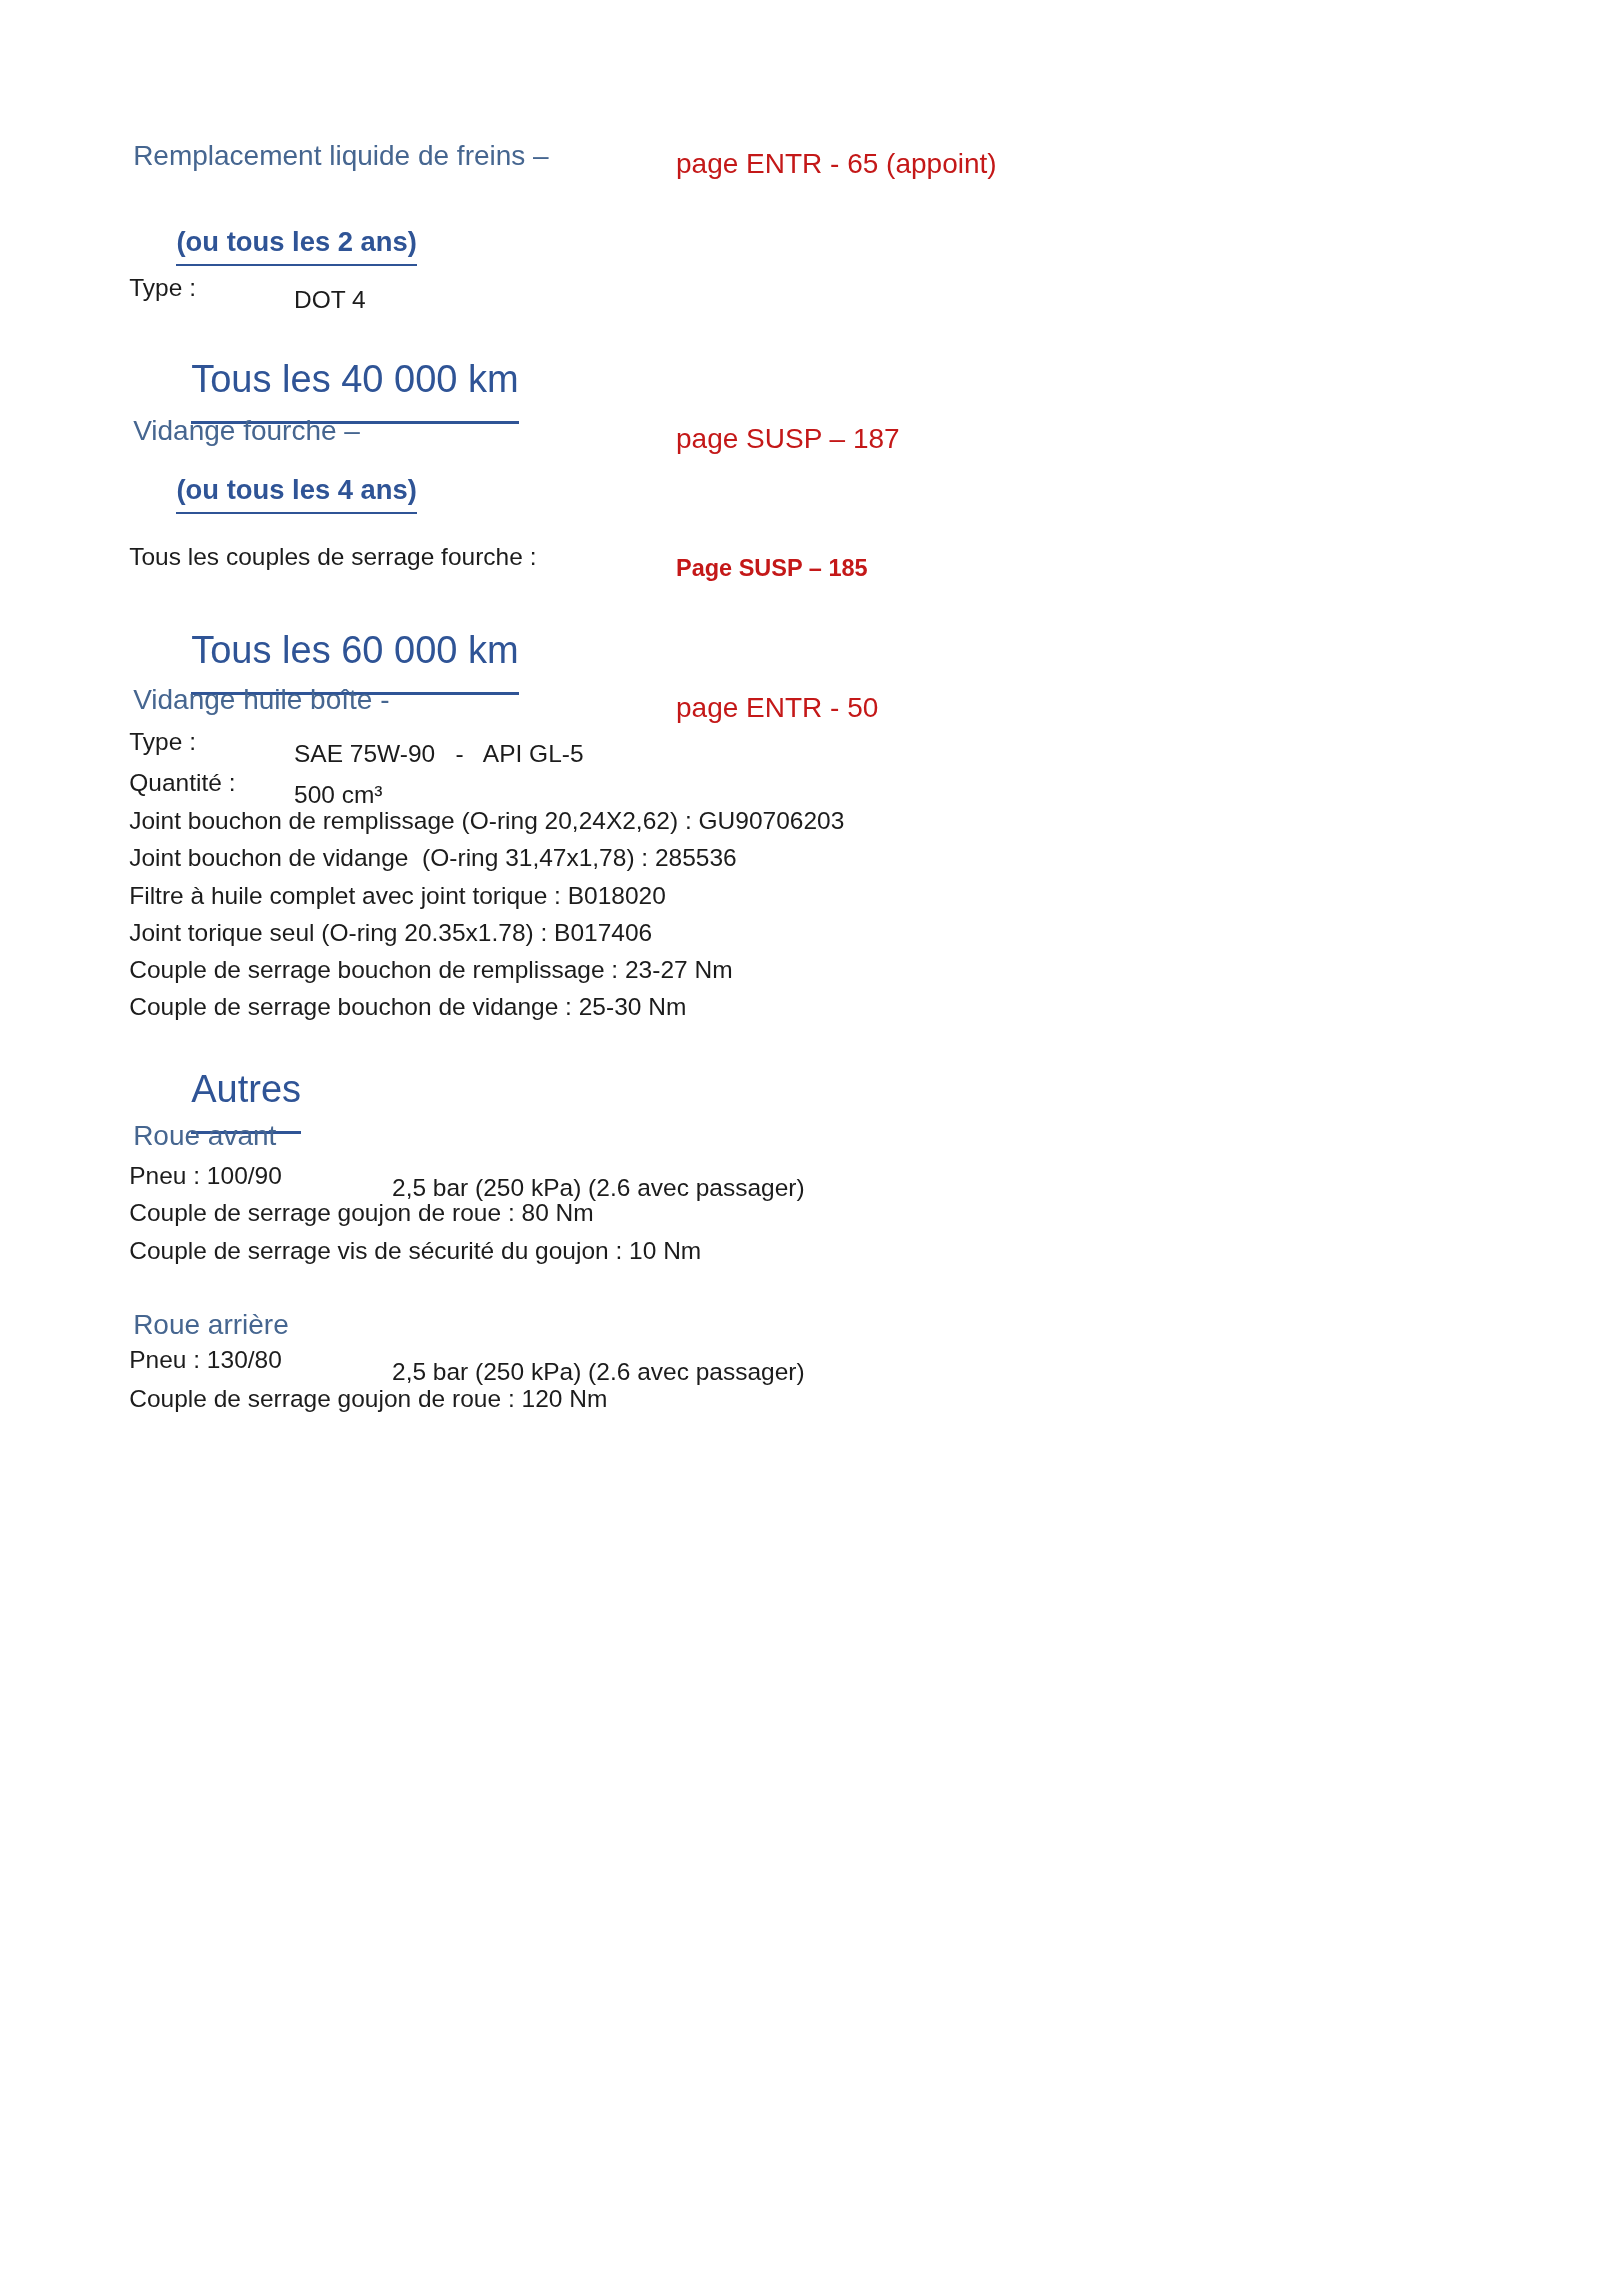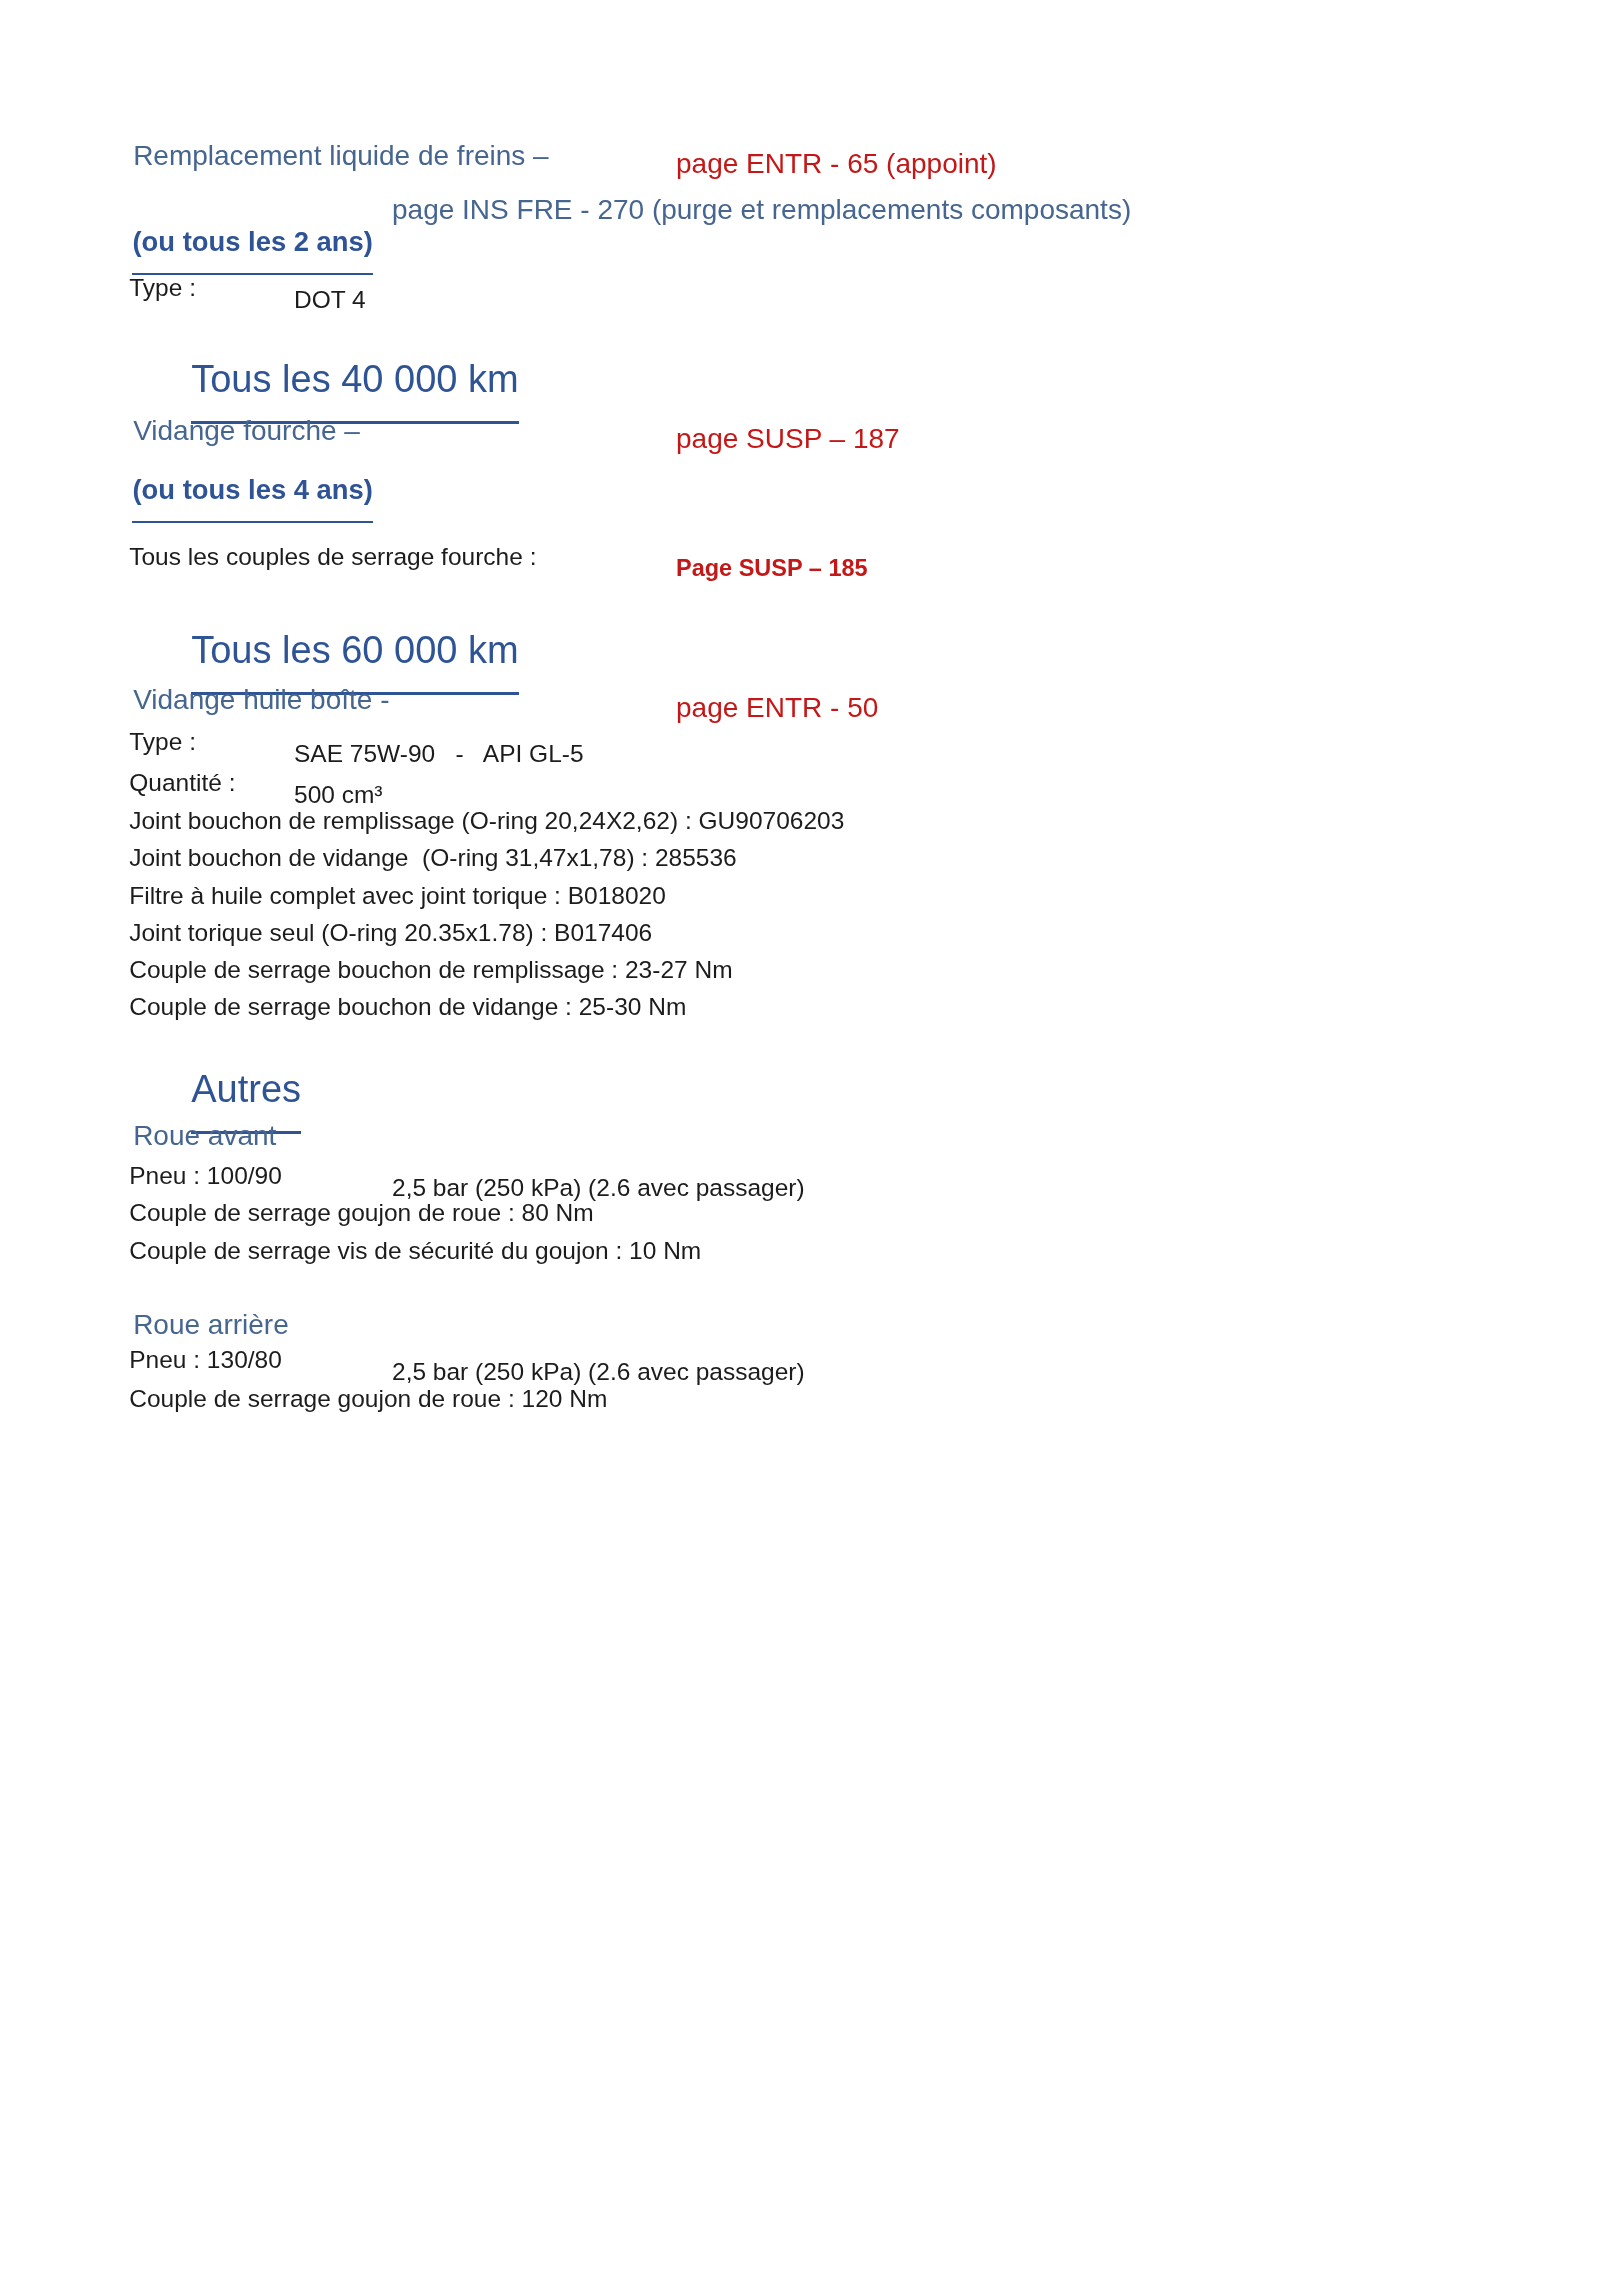--- a/index.html
+++ b/index.html
@@ -19,40 +19,37 @@
     line-height: 1.15;
     white-space: pre-wrap;
   }
   .t { white-space: pre-wrap; }
   
   .body  { font-size: 24.5px; color: var(--body, #1c1c1c); }
   .sub   { font-size: 28px; color: var(--steel, #466690); }
   .h1    { font-size: 38px; color: var(--headblue, #2f5496); }
   .h1 .t { display: inline-block; border-bottom: 3.9px solid var(--headblue, #2f5496); padding-bottom: 20px; margin-left: 47px; }
   .interval { font-size: 27.4px; font-weight: 700; color: var(--headblue, #2f5496); }
-  .interval .t { display: inline-block; border-bottom: 2.9px solid var(--headblue, #2f5496); padding-bottom: 16px; }
+  .interval .t { display: inline-block; border-bottom: 2.9px solid var(--headblue, #2f5496); padding-bottom: 7px; margin-left: 44px; }
   .redbold  { font-size: 23.5px; font-weight: 700; color: var(--red, #c41818); text-align: right; }
   .redref   { font-size: 28px; color: var(--red, #c41818); }
   
   .abs   { position: absolute; top: 0; margin-top: 40px; }
   .v200  { left: 192px; }  
   .v296  { left: 290px; }  
   .v586  { left: 574px; }  
 </style>
 </head>
 <body>
 
 <div class="page">
 
   <div class="row sub" style="top:108px">
     <span class="t">Remplacement liquide de freins –</span>
     <span class="t abs v586 redref">page ENTR - 65 (appoint)</span>
-  </div>
-  <div class="row sub" style="top:154px">
-    <span class="t abs v296">page INS FRE - 270 (purge et remplacements composants)</span>
   </div>
   <div class="row interval" style="top:194px">
     <span class="t">(ou tous les 2 ans)</span>
   </div>
   <div class="row body" style="top:246px">
     <span class="t">Type :</span>
     <span class="t abs v200">DOT 4</span>
   </div>
 
   <div class="row h1" style="top:314px">

